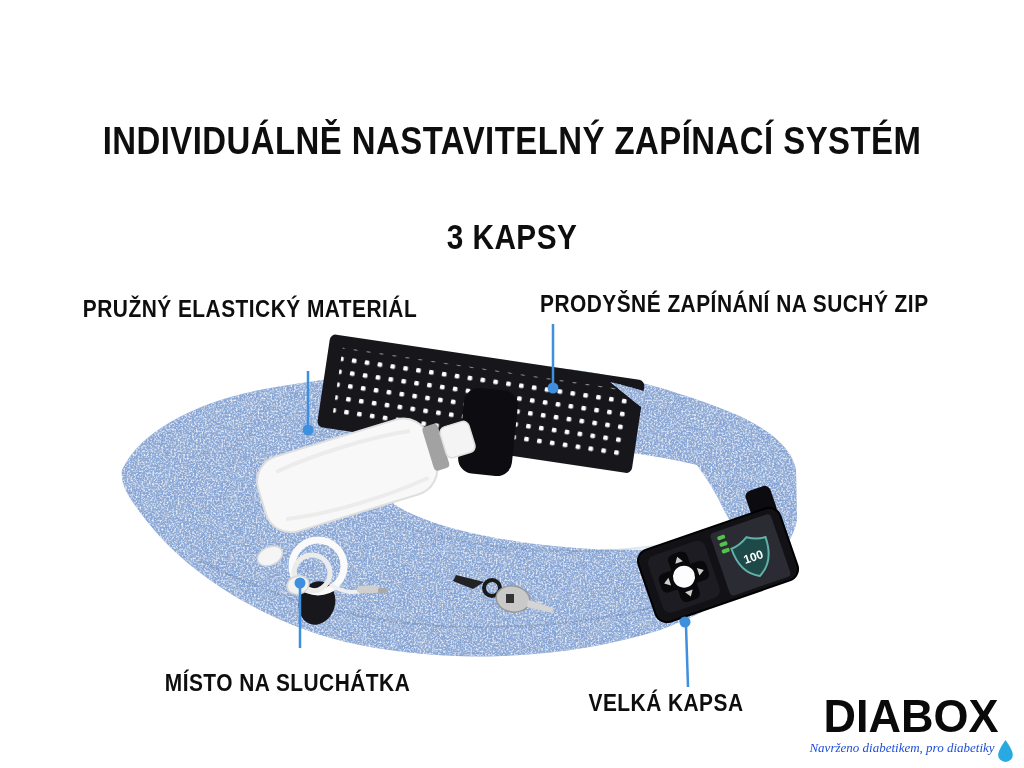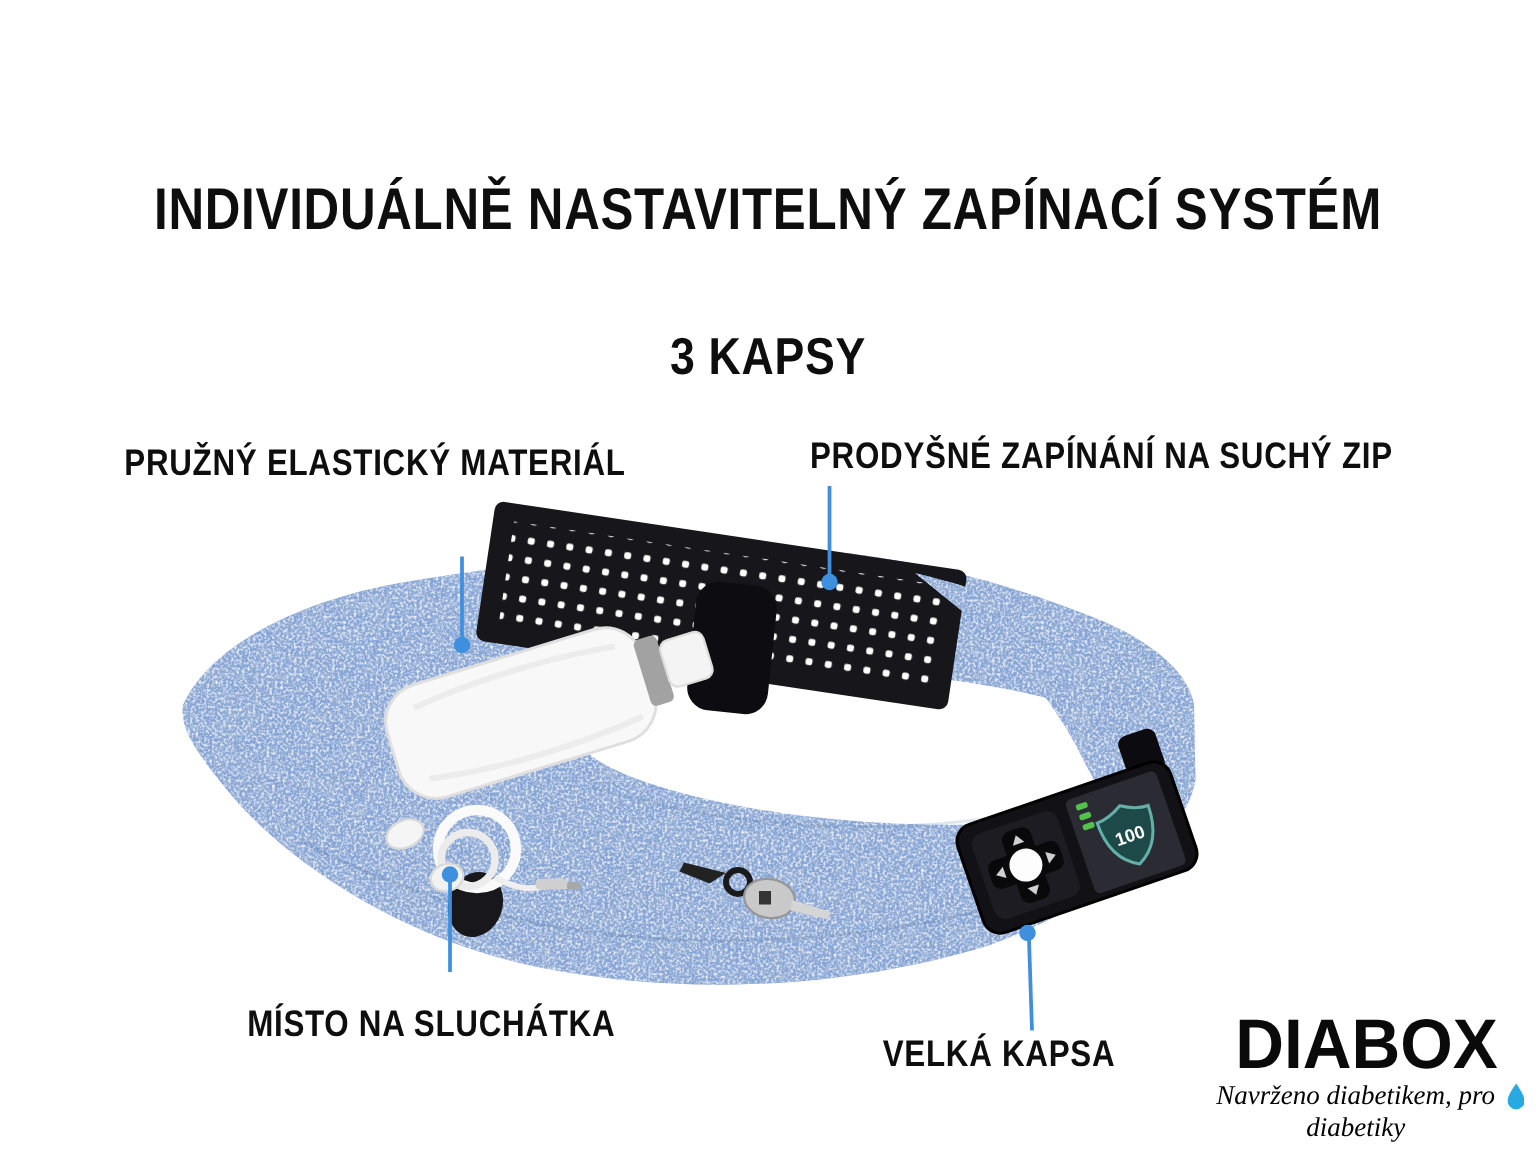--- a/index.html
+++ b/index.html
@@ -12,21 +12,21 @@
   .subtitle{top:220px;left:0;right:0;font-size:31px;transform:scale(.96,1.12);transform-origin:center top;}
   .lbl-elastic{top:297px;left:60px;width:380px;font-size:22px;transform:scale(.95,1.12);}
   .lbl-velcro{top:292px;left:530px;width:400px;font-size:22px;transform:scale(.95,1.12);}
   .lbl-headphones{top:671px;left:120px;width:335px;font-size:22px;transform:scale(.95,1.12);}
   .lbl-pocket{top:691px;left:560px;width:212px;font-size:22px;transform:scale(.95,1.12);}
   svg.photo{position:absolute;left:0;top:0;}
   .logo{position:absolute;right:8px;bottom:6px;width:210px;text-align:center;}
   .logo .word{font-size:45px;font-weight:900;color:#0a0a0a;letter-spacing:0px;line-height:1;
               transform:scaleY(1.04);transform-origin:center bottom;}
   .logo .tagrow{display:flex;align-items:flex-start;justify-content:center;gap:3px;margin-top:1px;}
-  .logo .tagline{font-family:"Liberation Serif",serif;font-style:italic;font-size:18px;color:#000000;}
+  .logo .tagline{font-family:"Liberation Serif",serif;font-style:italic;font-size:13px;color:#1d4ed8;}
 </style>
 </head>
 <body>
 
 <div class="stage">
 
   <svg class="photo" width="1024" height="768" viewBox="0 0 1024 768">
     <defs>
       <filter id="heather" x="-10%" y="-10%" width="120%" height="120%">
         <feTurbulence type="fractalNoise" baseFrequency="0.55" numOctaves="2" seed="4" result="n1"></feTurbulence>

